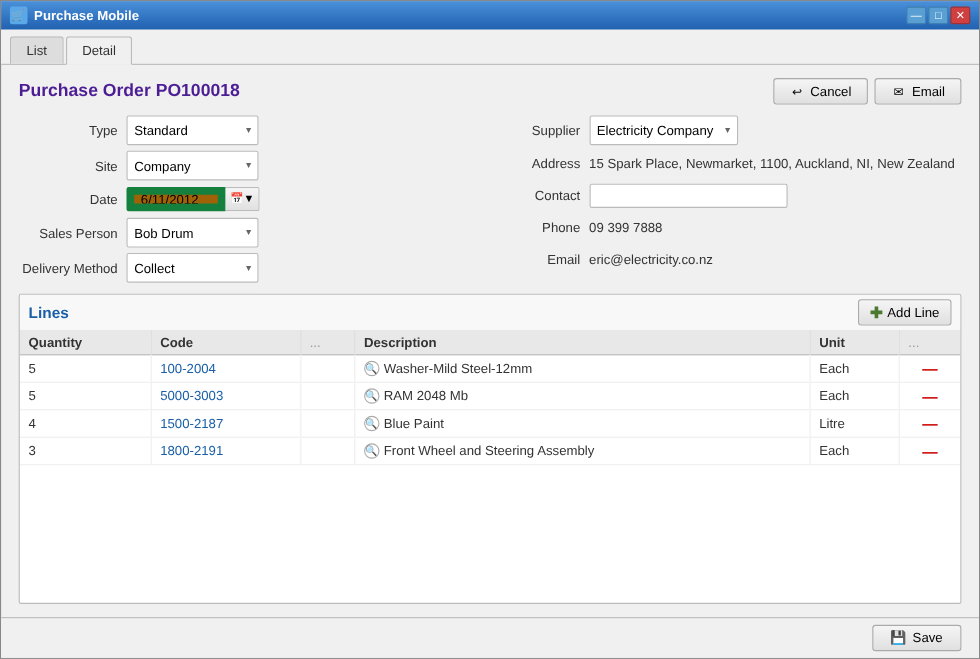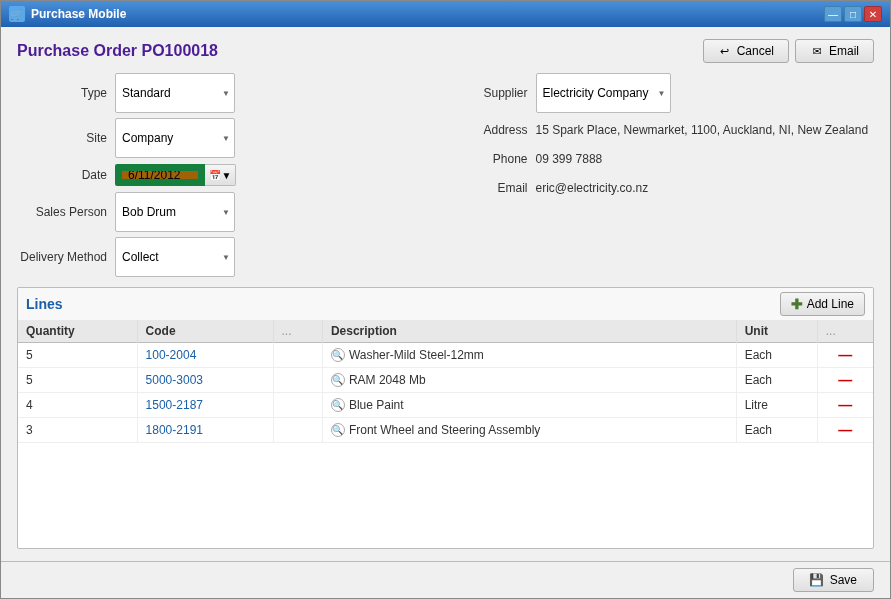--- a/index.html
+++ b/index.html
@@ -168,21 +168,21 @@
       align-items: center;
     }
     .select-wrapper select {
       appearance: none;
       -webkit-appearance: none;
       border: 1px solid #bbb;
       border-radius: 2px;
       padding: 2px 20px 2px 6px;
       font-size: 12px;
       background: white;
-      height: 40px;
+      height: 27px;
       min-width: 120px;
     }
     .select-wrapper::after {
       content: '▼';
       font-size: 8px;
       position: absolute;
       right: 5px;
       color: #666;
       pointer-events: none;
     }
@@ -352,20 +352,24 @@
       <div class="title-bar-icon">🛒</div>
       <span class="title-bar-title">Purchase Mobile</span>
     </div>
     <div class="title-bar-controls">
       <button class="title-btn">—</button>
       <button class="title-btn">□</button>
       <button class="title-btn close">✕</button>
     </div>
   </div>
 
+  <div class="tab-bar">
+    <div class="tab">List</div>
+    <div class="tab active">Detail</div>
+  </div>
 
   <div class="content">
 
     <div class="header-row">
       <h2 class="po-title">Purchase Order PO100018</h2>
       <div class="header-buttons">
         <button class="header-btn">
           <span class="btn-icon">↩</span>
           <span>Cancel</span>
         </button>
@@ -425,20 +429,24 @@
           <span class="form-label form-label-right">Supplier</span>
           <div class="select-wrapper">
             <select class="select-large">
               <option>Electricity Company</option>
             </select>
           </div>
         </div>
         <div class="form-row">
           <span class="form-label form-label-right">Address</span>
           <span class="form-value">15 Spark Place, Newmarket, 1100, Auckland, NI, New Zealand</span>
+        </div>
+        <div class="form-row">
+          <span class="form-label form-label-right">Contact</span>
+          <input type="text" class="form-control" style="width: 180px;" value="">
         </div>
         <div class="form-row">
           <span class="form-label form-label-right">Phone</span>
           <span class="form-value">09 399 7888</span>
         </div>
         <div class="form-row">
           <span class="form-label form-label-right">Email</span>
           <span class="form-value">eric@electricity.co.nz</span>
         </div>
       </div>

